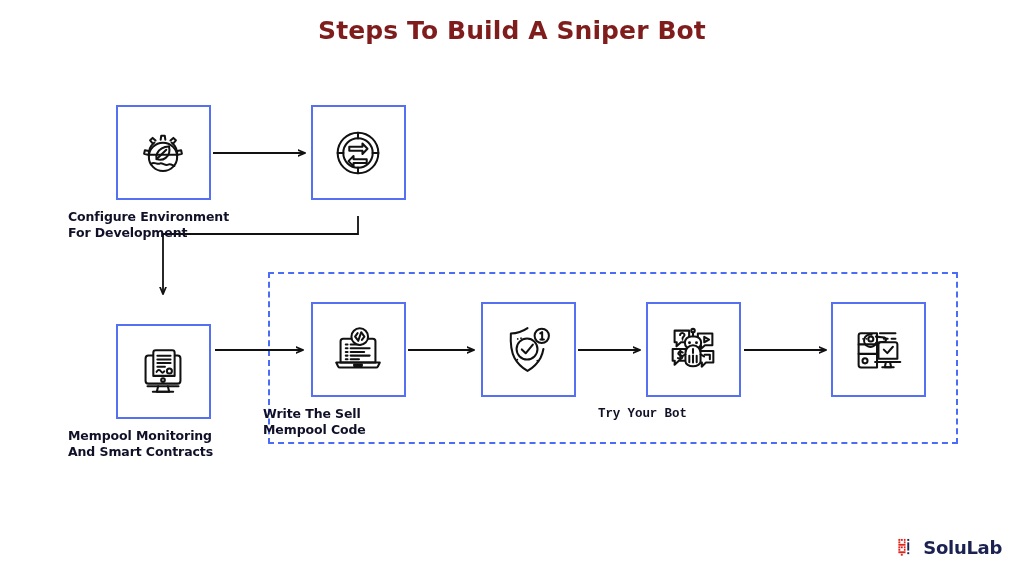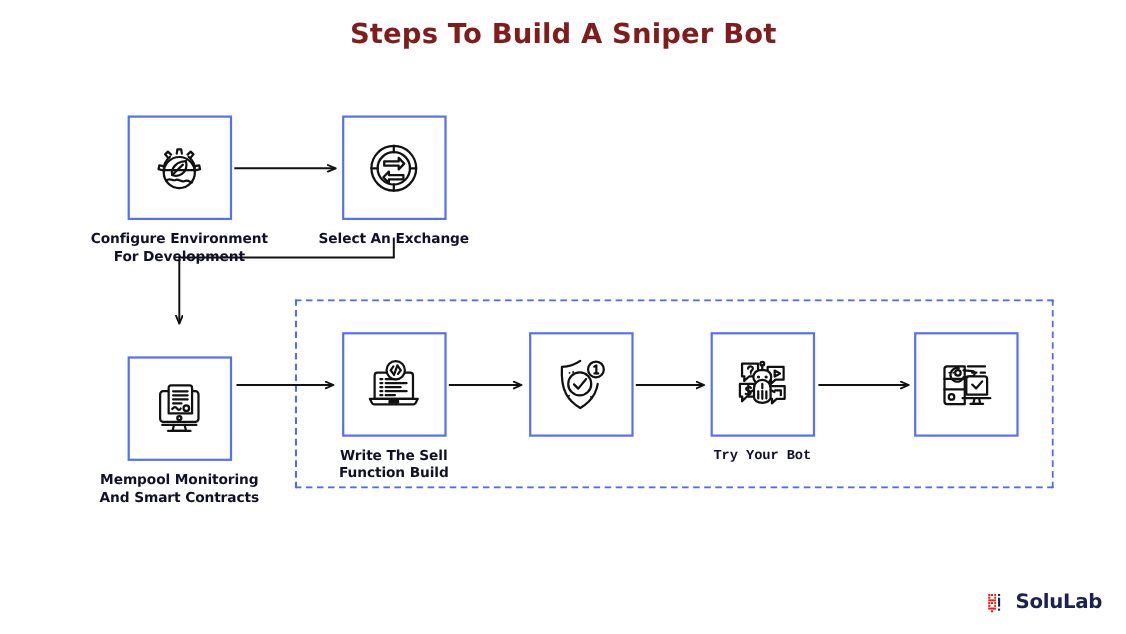--- a/index.html
+++ b/index.html
@@ -64,21 +64,20 @@
   }
 
   .step-box svg {
     width: 62px;
     height: 62px;
     display: block;
   }
 
   .step-label {
     margin-top: 9px;
-    text-align: center;
     font-size: 12.5px;
     font-weight: 700;
     line-height: 1.3;
     color: #101028;
     letter-spacing: -0.1px;
     white-space: pre-line;
   }
 
   
   #connectors {
@@ -88,21 +87,21 @@
     height: 576px;
     pointer-events: none;
   }
 
   
   #logo {
     position: absolute;
     right: 22px;
     bottom: 18px;
     display: flex;
-    align-items: flex-end;
+    align-items: center;
     gap: 6px;
   }
   #logo-mark {
     width: 19px;
     height: 19px;
     display: block;
   }
   #logo-text {
     font-size: 18px;
     font-weight: 700;
@@ -191,21 +190,20 @@
         <path d="M32,11 L32,17"></path>
         <path d="M32,47 L32,53"></path>
         <path d="M11,32 L17,32"></path>
         <path d="M47,32 L53,32"></path>
 
         <path d="M23.0,25.6 L36.6,25.6 L36.6,22.2 L41.8,27.6 L36.6,33.0 L36.6,29.6 L23.0,29.6 Z"></path>
 
         <path d="M41.0,38.4 L27.4,38.4 L27.4,35.0 L22.2,40.4 L27.4,45.8 L27.4,42.4 L41.0,42.4 Z"></path>
       </svg>
     </div>
-    <div class="step-label">Select An Exchange</div>
   </div>
 
   <div class="step" style="left:68px; top:302px;margin-top:22px;">
     <div class="step-box">
       <svg viewBox="0 0 64 64" fill="none" stroke="#111111" stroke-width="2.1" stroke-linecap="round" stroke-linejoin="round">
 
         <path d="M14,18 a3,3 0 0 1 3,-3 L47,15 a3,3 0 0 1 3,3 L50,41 a3,3 0 0 1 -3,3 L17,44 a3,3 0 0 1 -3,-3 Z"></path>
 
         <path d="M22,12 a2.4,2.4 0 0 1 2.4,-2.4 L41.6,9.6 a2.4,2.4 0 0 1 2.4,2.4 L44,36 L22,36 Z" fill="#ffffff"></path>
 
@@ -247,21 +245,21 @@
         <path d="M19.4,41.6 L21.2,41.6"></path>
         <path d="M24.4,41.6 L33.0,41.6"></path>
 
         <circle cx="33.8" cy="18.2" r="8.6" fill="#ffffff"></circle>
         <path d="M31.6,14.6 L29.0,18.2 L31.6,21.6"></path>
         <path d="M36.0,14.6 L38.6,18.2 L36.0,21.6"></path>
         <path d="M35.4,13.6 L32.2,22.6"></path>
       </svg>
     </div>
     <div class="step-label">Write The Sell
-Function Build</div>
+Mempool Code</div>
   </div>
 
   <div class="step" style="left:433px; top:302px;">
     <div class="step-box">
       <svg viewBox="0 0 64 64" fill="none" stroke="#111111" stroke-width="2.1" stroke-linecap="round" stroke-linejoin="round">
 
         <path d="M31.5,9.4 c-5.2,3.6 -11.0,5.4 -17.2,5.6 c-0.6,11.0 0.6,19.2 3.8,25.2 c3.0,5.6 7.6,10.0 13.4,13.4
                  c5.8,-3.4 10.4,-7.8 13.4,-13.4 c1.4,-2.6 2.4,-5.6 3.0,-9.2"></path>
 
         <circle cx="21.4" cy="20.6" r="0.9" fill="#111111" stroke="none"></circle>

